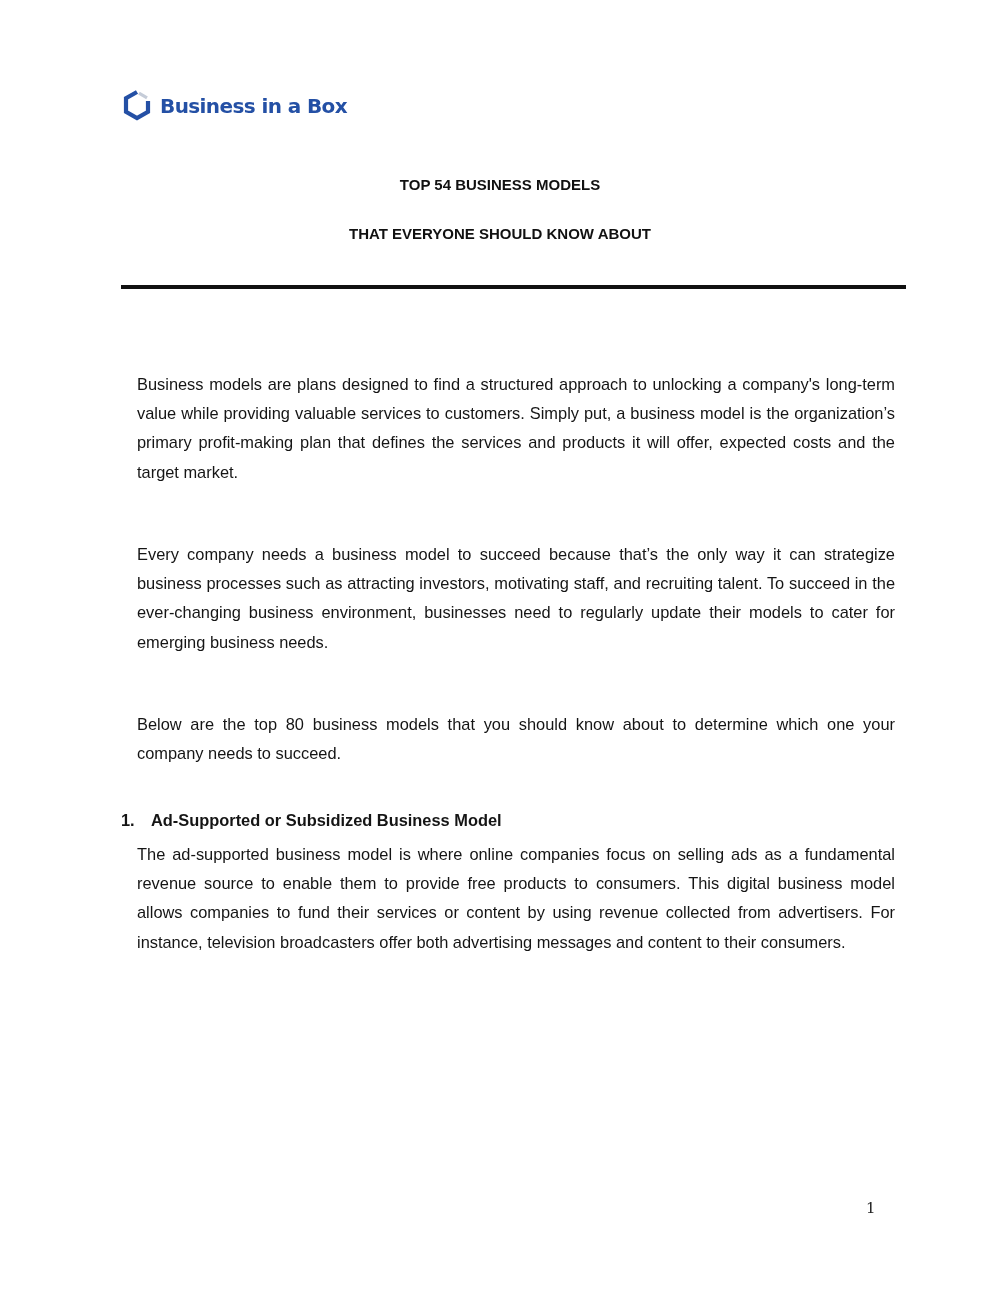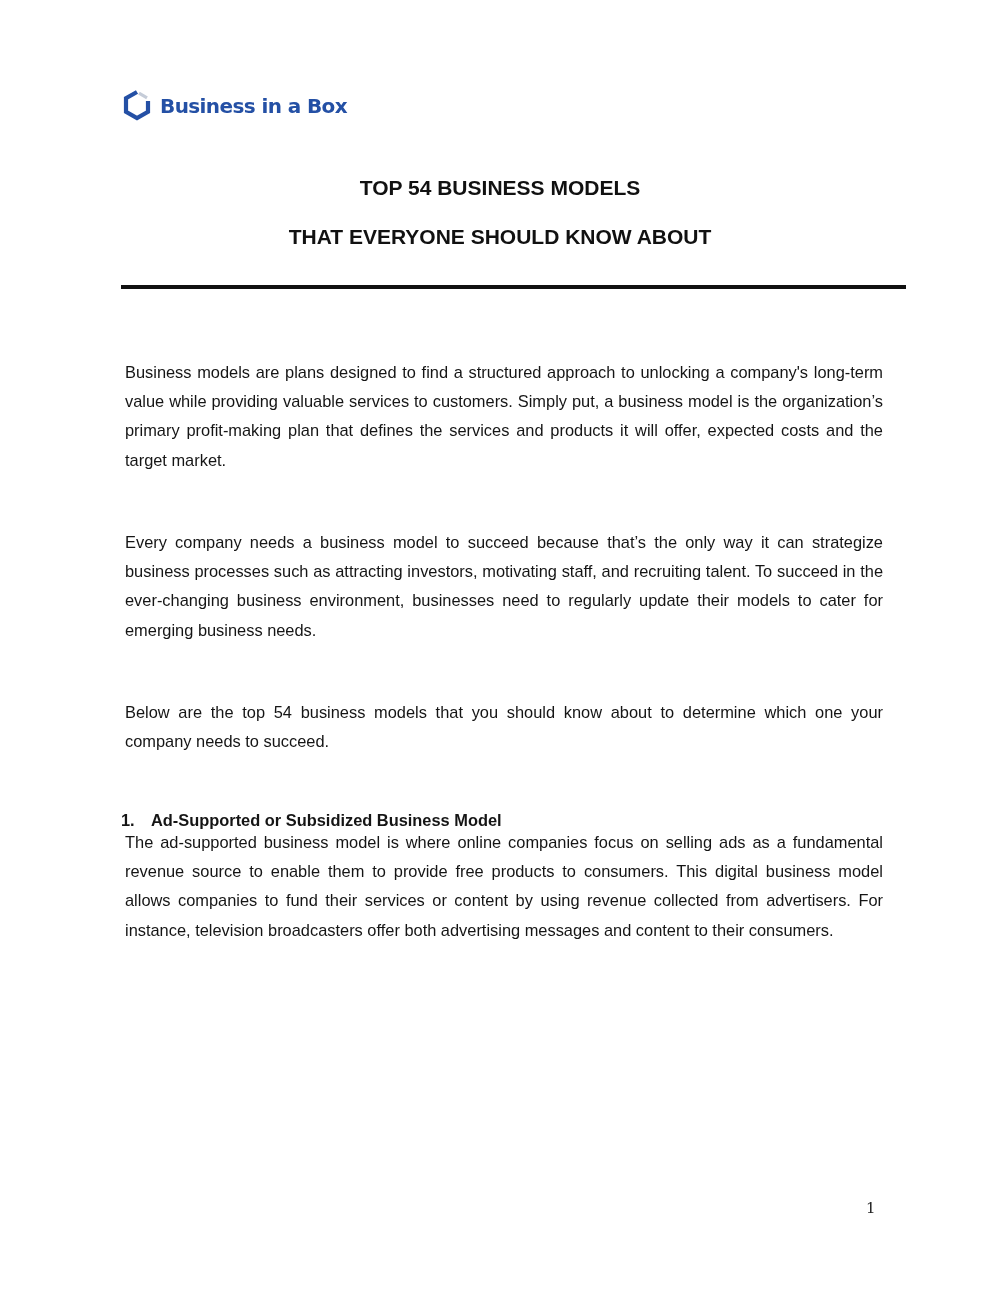--- a/index.html
+++ b/index.html
@@ -35,42 +35,42 @@
       letter-spacing: -0.6px;
       color: #2450a5;
       line-height: 34px;
     }
     .title {
       position: absolute;
       left: 0;
       width: 1000px;
       text-align: center;
       font-weight: bold;
-      font-size: 21px;
+      font-size: 15px;
       color: #111111;
       margin: 0;
     }
     .title-1 { top: 176px; }
     .title-2 { top: 225px; text-align: center; }
     .rule {
       position: absolute;
       left: 121px;
       top: 285px;
       width: 785px;
       height: 4px;
       background: #111111;
     }
     .para {
       position: absolute;
       left: 121px;
       width: 758px;
       font-size: 16.4px;
       line-height: 29.2px;
       text-align: justify;
-      margin: 4px;
+      margin: 16px;
       color: #151515;
     }
     .p1 { top: 354px; }
     .p2 { top: 524px; }
     .p3 { top: 694px; }
     .heading {
       position: absolute;
       left: 121px;
       top: 808px;
       font-weight: bold;
@@ -107,21 +107,21 @@
   <span class="logo-text">Business in a Box</span>
 </div>
 
 <h1 class="title title-1">TOP 54 BUSINESS MODELS</h1>
 <h1 class="title title-2">THAT EVERYONE SHOULD KNOW ABOUT</h1>
 
 <div class="rule"></div>
 
 <p class="para p1">Business models are plans designed to find a structured approach to unlocking a company's long-term value while providing valuable services to customers. Simply put, a business model is the organization’s primary profit-making plan that defines the services and products it will offer, expected costs and the target market.</p>
 <p class="para p2">Every company needs a business model to succeed because that’s the only way it can strategize business processes such as attracting investors, motivating staff, and recruiting talent. To succeed in the ever-changing business environment, businesses need to regularly update their models to cater for emerging business needs.</p>
-<p class="para p3">Below are the top 54 business models that you should know about to determine which one your company needs to succeed.</p>
+<p class="para p3">Below are the top 80 business models that you should know about to determine which one your company needs to succeed.</p>
 
 <h2 class="heading">
   <span class="num">1.</span>
   <span>Ad-Supported or Subsidized Business Model</span>
 </h2>
 
 <p class="para p4">The ad-supported business model is where online companies focus on selling ads as a fundamental revenue source to enable them to provide free products to consumers. This digital business model allows companies to fund their services or content by using revenue collected from advertisers. For instance, television broadcasters offer both advertising messages and content to their consumers.</p>
 
 <div class="page-number">1</div>
 

